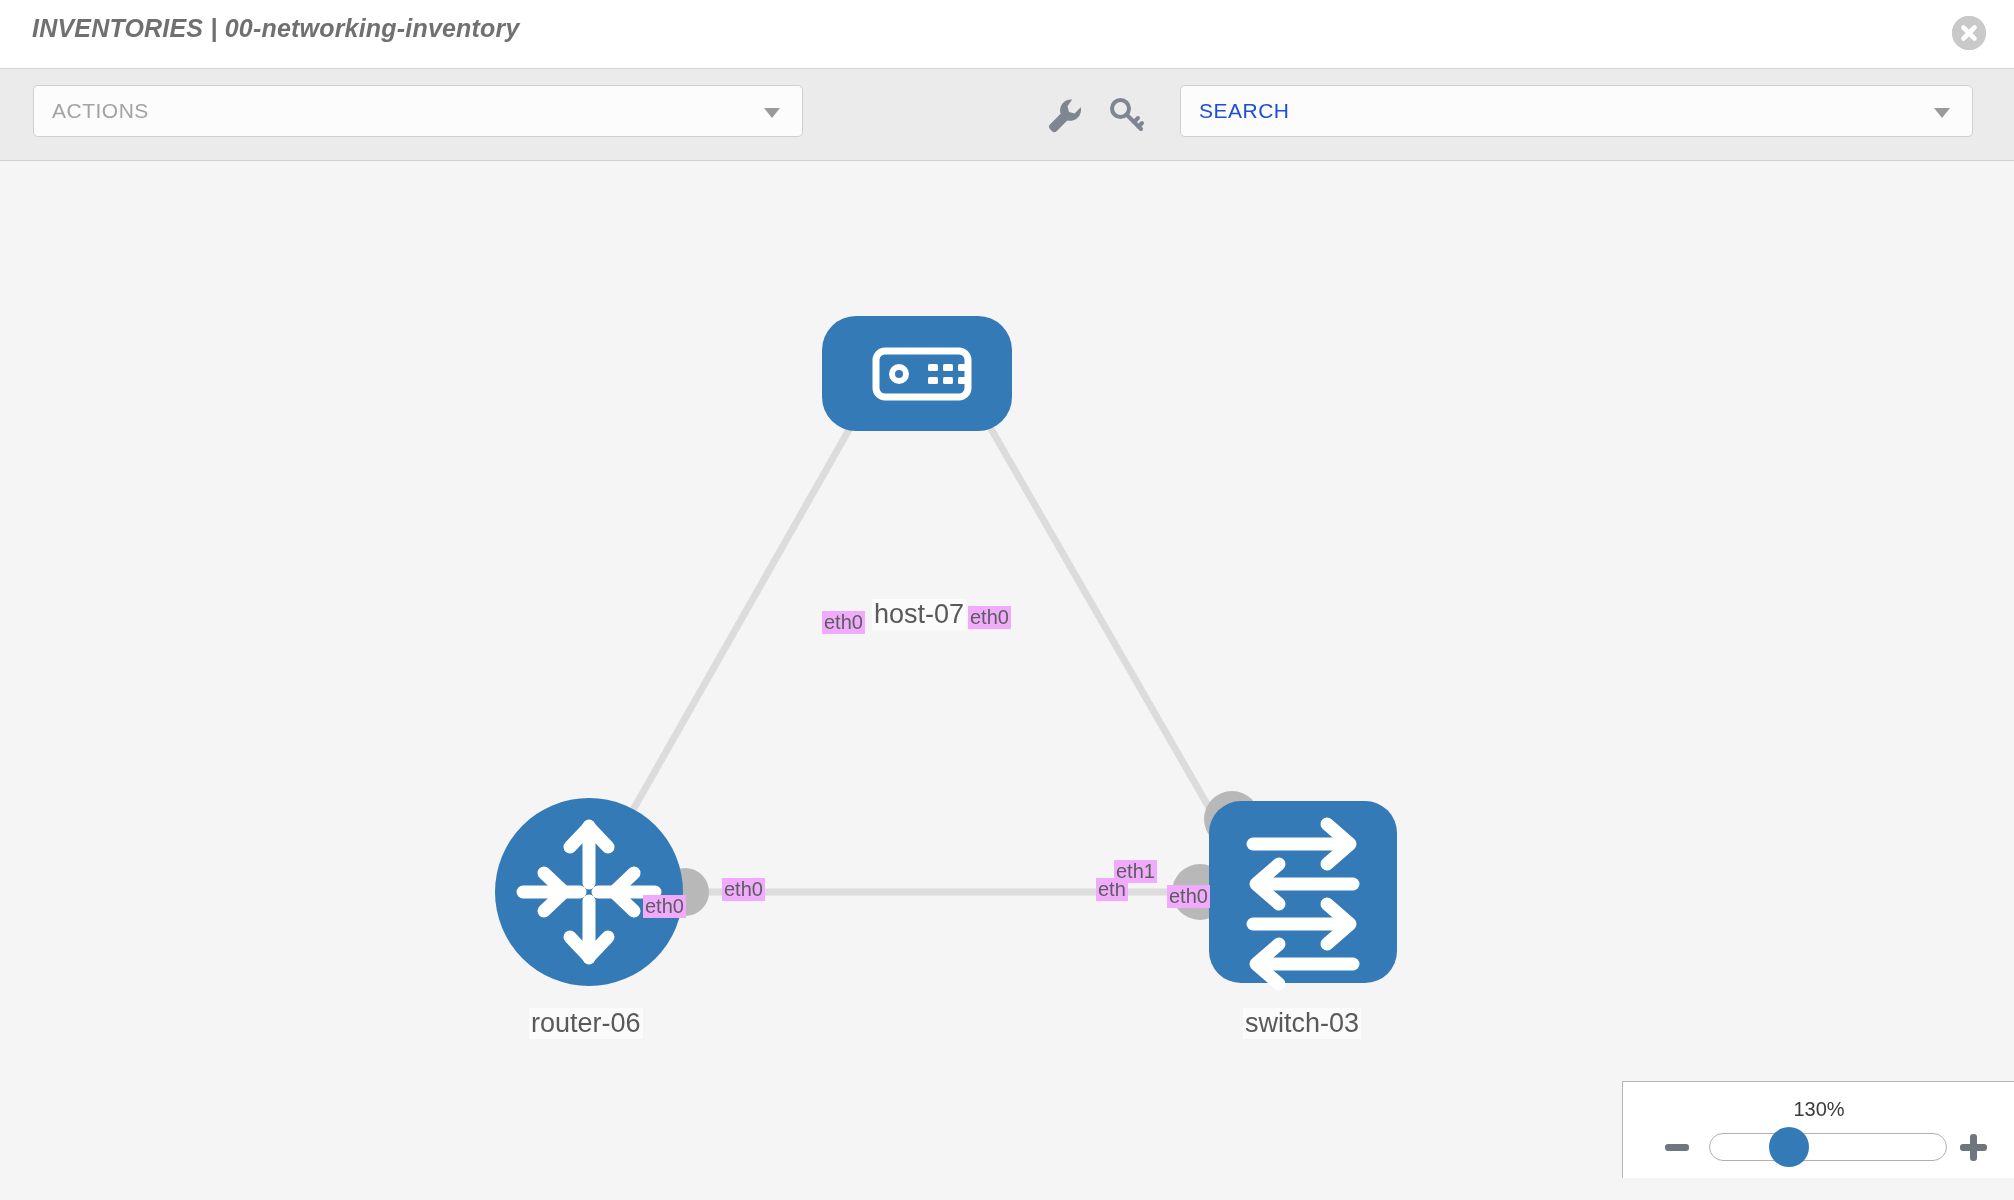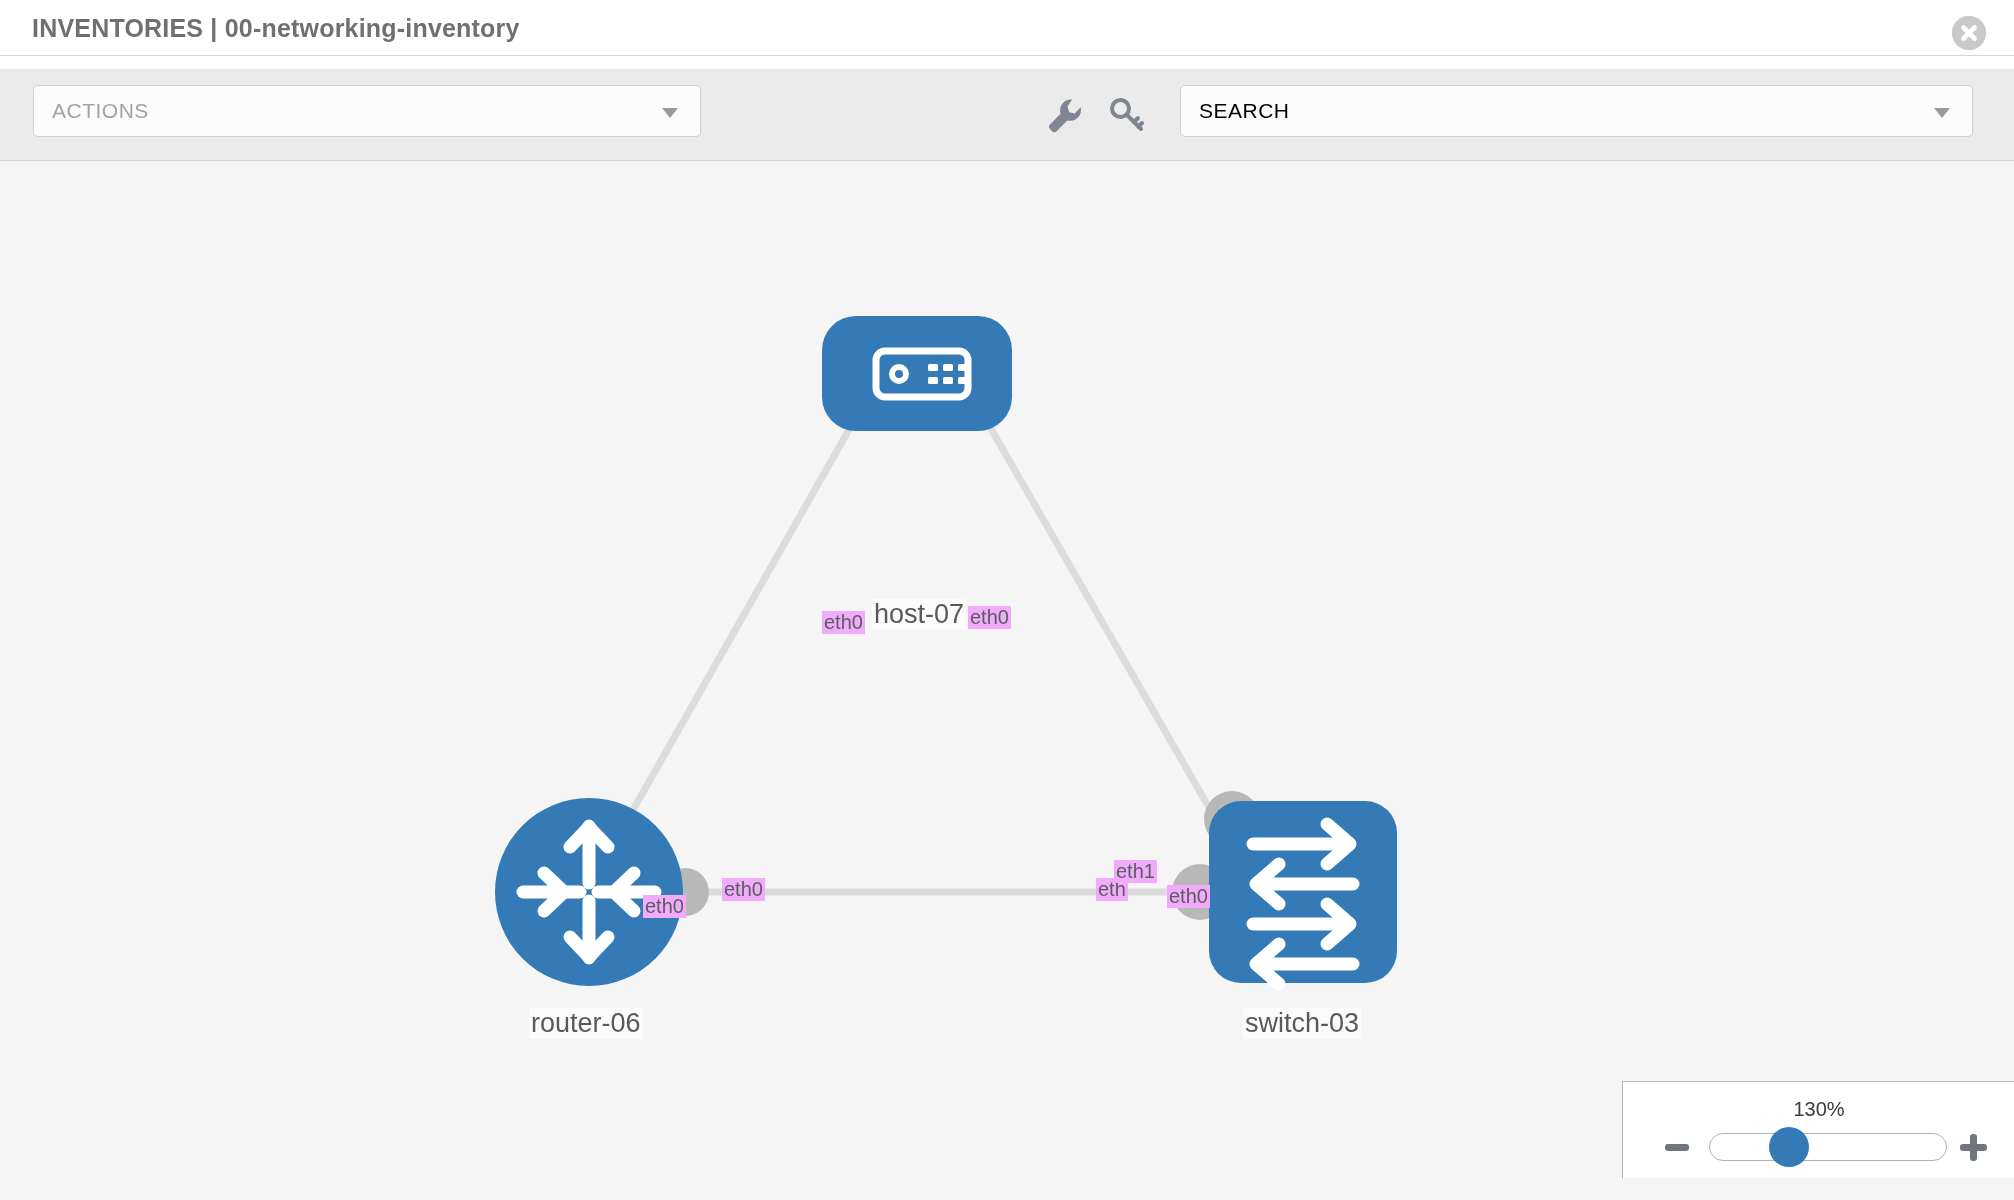--- a/index.html
+++ b/index.html
@@ -8,23 +8,24 @@
     width: 2014px; height: 1200px;
     overflow: hidden;
     background: #ffffff;
     font-family: "Liberation Sans", sans-serif;
   }
 
   
   .header {
     position: absolute;
     left: 0; top: 0;
-    width: 2014px; height: 56px;
+    width: 2014px; height: 69px;
     background: #ffffff;
     border-bottom: 1px solid #d7d7d7;
+    font-style: italic;
   }
   .page-title {
     position: absolute;
     left: 32px; top: 14px;
     font-size: 25px;
     font-weight: bold;
     color: #707070;
     letter-spacing: 0.2px;
     white-space: nowrap;
   }
@@ -44,21 +45,21 @@
   .toolbar {
     position: absolute;
     left: 0; top: 69px;
     width: 2014px; height: 92px;
     background: #ebebeb;
     border-bottom: 1px solid #d0d0d0;
   }
   .actions-select {
     position: absolute;
     left: 33px; top: 85px;
-    width: 668px; height: 52px;
+    width: 770px; height: 52px;
     background: #fcfcfc;
     border: 1px solid #cfcfcf;
     border-radius: 5px;
     cursor: pointer;
   }
   .actions-select .label {
     position: absolute;
     left: 18px; top: 13px;
     font-size: 21px;
     color: #a3a3a3;
@@ -88,21 +89,21 @@
     width: 793px; height: 52px;
     background: #fcfcfc;
     border: 1px solid #cfcfcf;
     border-radius: 5px;
     cursor: text;
   }
   .search-box .label {
     position: absolute;
     left: 18px; top: 13px;
     font-size: 21px;
-    color: #000000;
+    color: #1d4ed8;
     letter-spacing: 0.5px;
   }
 
   
   .canvas {
     position: absolute;
     left: 0; top: 161px;
     width: 2014px; height: 1039px;
     background: #f5f5f5;
     overflow: hidden;

